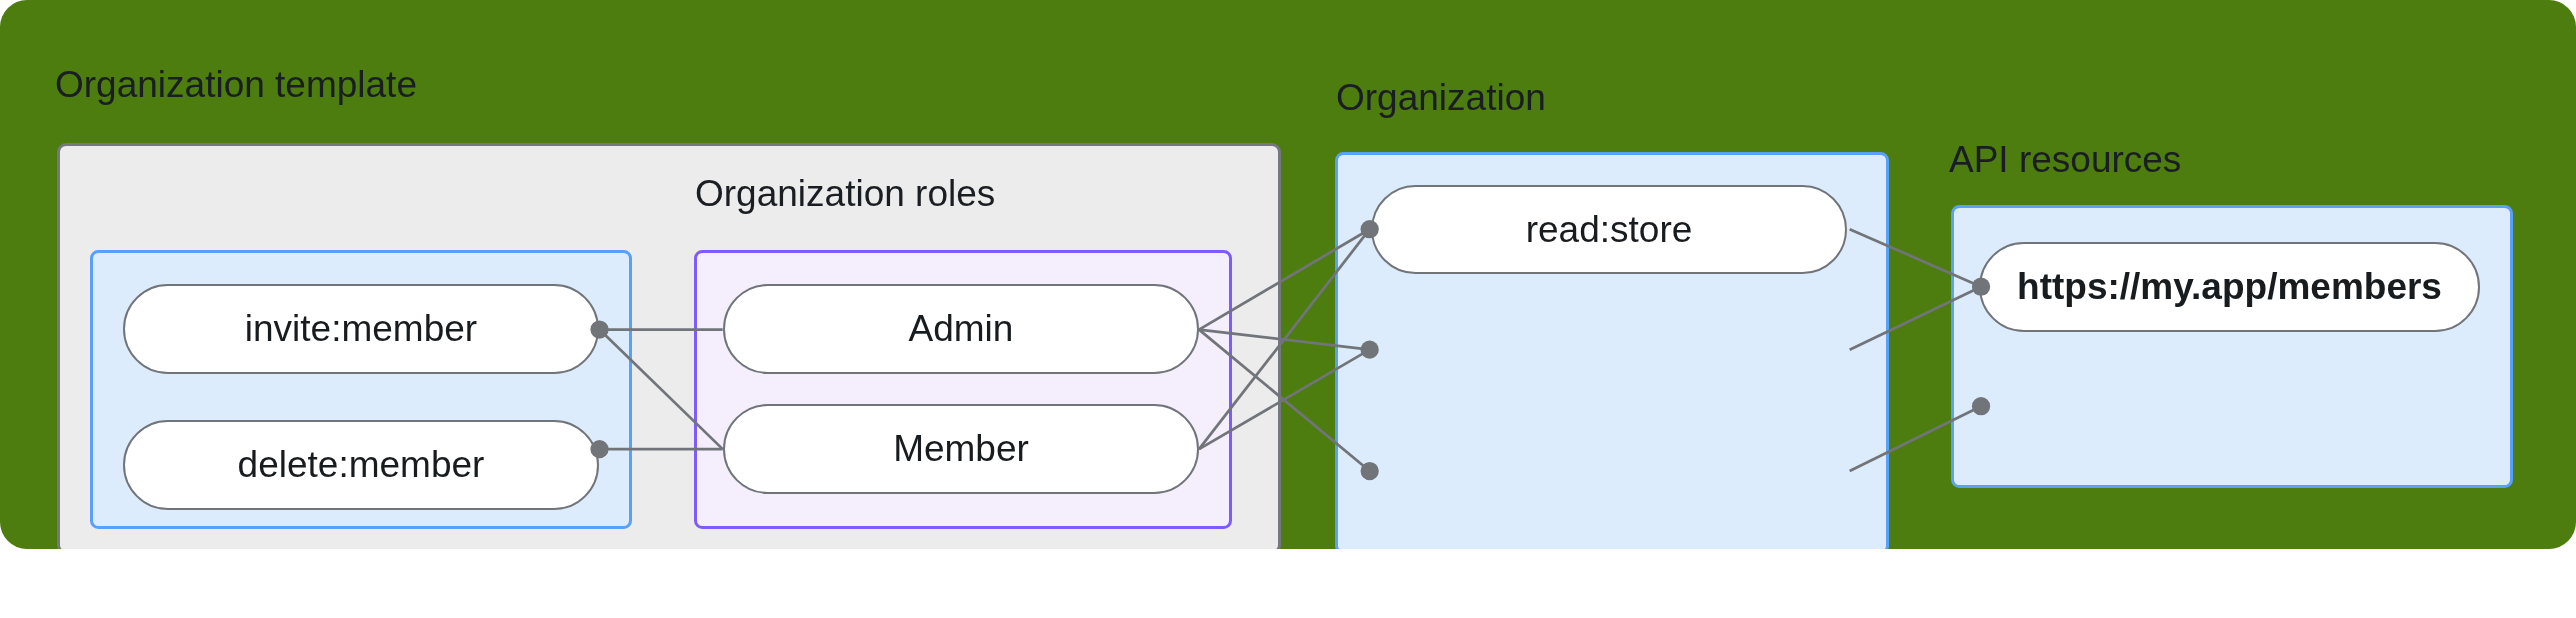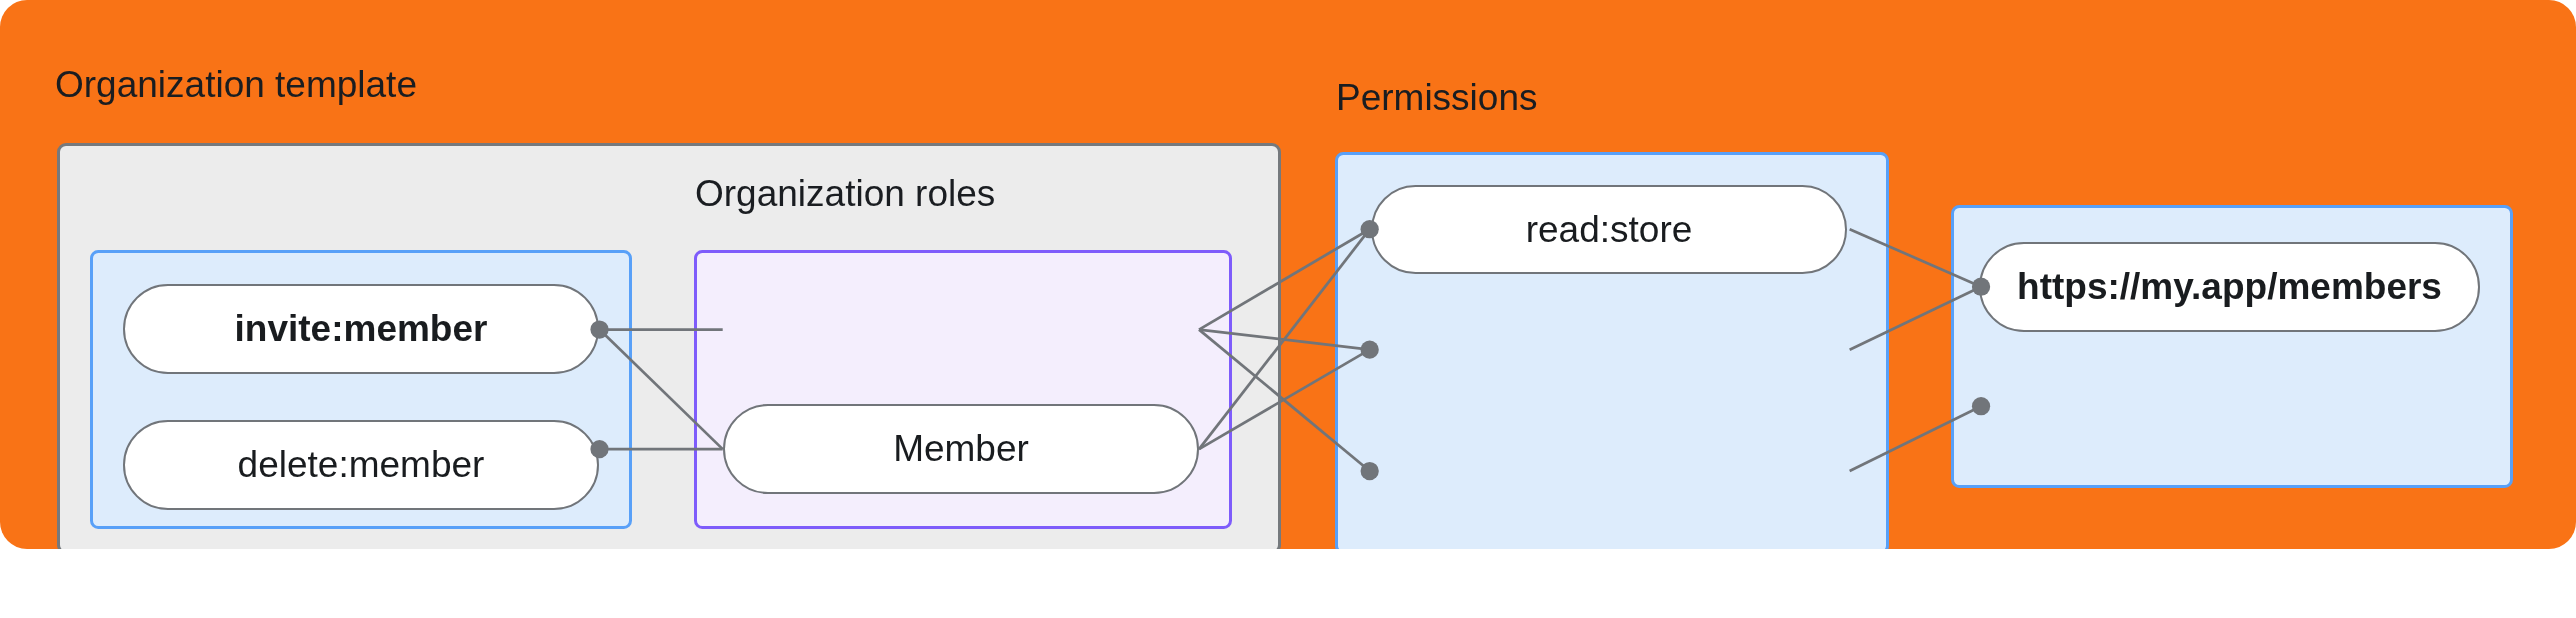--- a/index.html
+++ b/index.html
@@ -1,20 +1,20 @@
 <!DOCTYPE html>
 <html style="font-size:14.6px"><head>
 <meta charset="utf-8">
 <style>
   html,body{margin:0;padding:0;background:#ffffff;}
   body{font-family:"Liberation Sans", sans-serif;}
   .canvas{
     position:relative;
     width:2576px;height:549px;
-    background:#f97316;
+    background:#4d7c0f;
     border-radius:27px;
     overflow:hidden;
   }
   .section-label{
     position:absolute;
     font-size:37px;
     line-height:1.15;
     color:#1a1d21;
     font-weight:400;
     white-space:nowrap;
@@ -81,27 +81,29 @@
 
   <div class="box blue" style="left:1335px;top:152px;width:554px;height:402px;"></div>
 
   <div class="box blue" style="left:1951px;top:205px;width:562px;height:283px;"></div>
 
   <div class="section-label" style="left:55px;top:64px;">Organization template</div>
 
 
   <div class="section-label" style="left:695px;top:173px;">Organization roles</div>
 
-  <div class="section-label" style="left:1336px;top:77px;">Permissions</div>
+  <div class="section-label" style="left:1336px;top:77px;">Organization</div>
 
+  <div class="section-label" style="left:1949px;top:139px;">API resources</div>
 
-  <div class="pill" style="left:123px;top:284px;width:476px;height:90px;font-weight:bold;">invite:member</div>
+  <div class="pill" style="left:123px;top:284px;width:476px;height:90px;">invite:member</div>
 
   <div class="pill" style="left:123px;top:404px;width:476px;height:90px;margin-top:16px;">delete:member</div>
 
+  <div class="pill" style="left:723px;top:284px;width:476px;height:90px;">Admin</div>
 
   <div class="pill" style="left:723px;top:404px;width:476px;height:90px;">Member</div>
 
   <div class="pill" style="left:1371px;top:185px;width:476px;height:89px;">read:store</div>
 
 
 
   <div class="pill" style="left:1979px;top:242px;width:501px;height:90px;font-weight:bold;">https://my.app/members</div>
 
 

